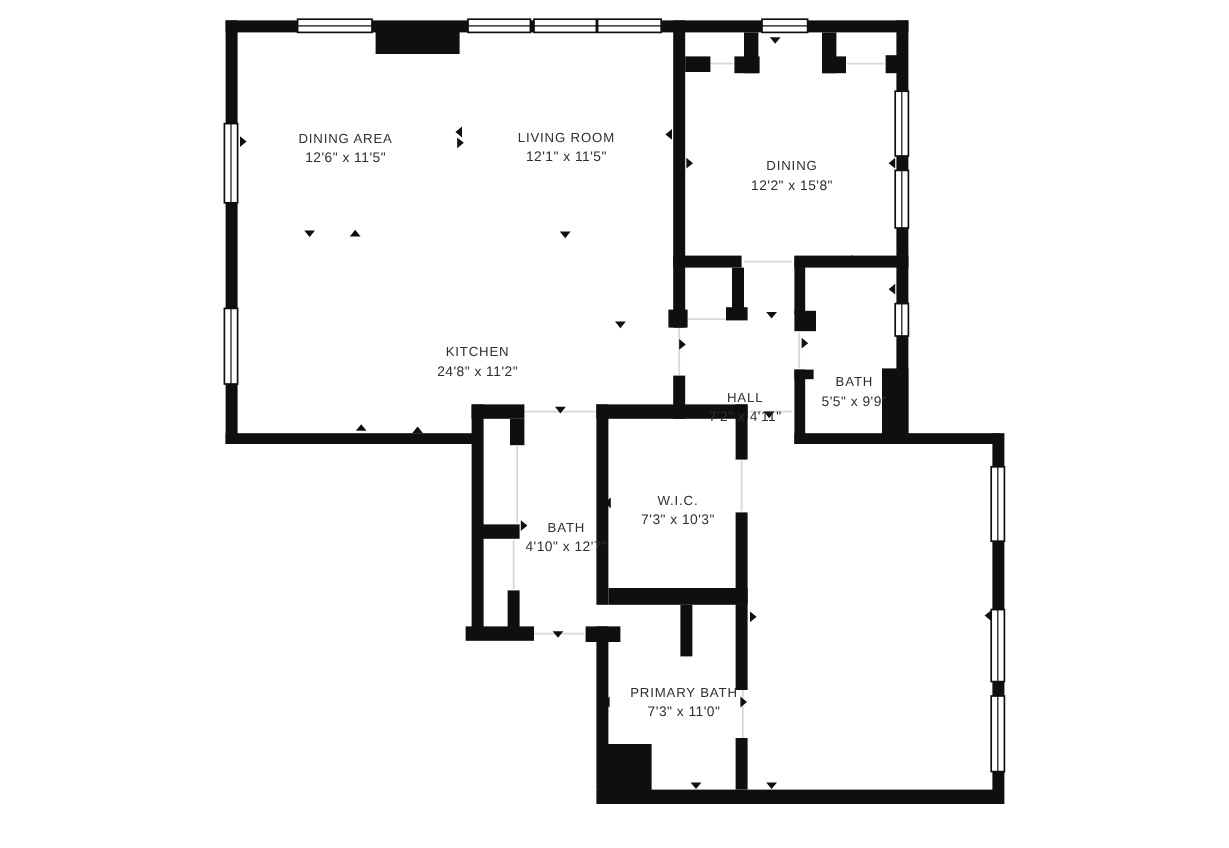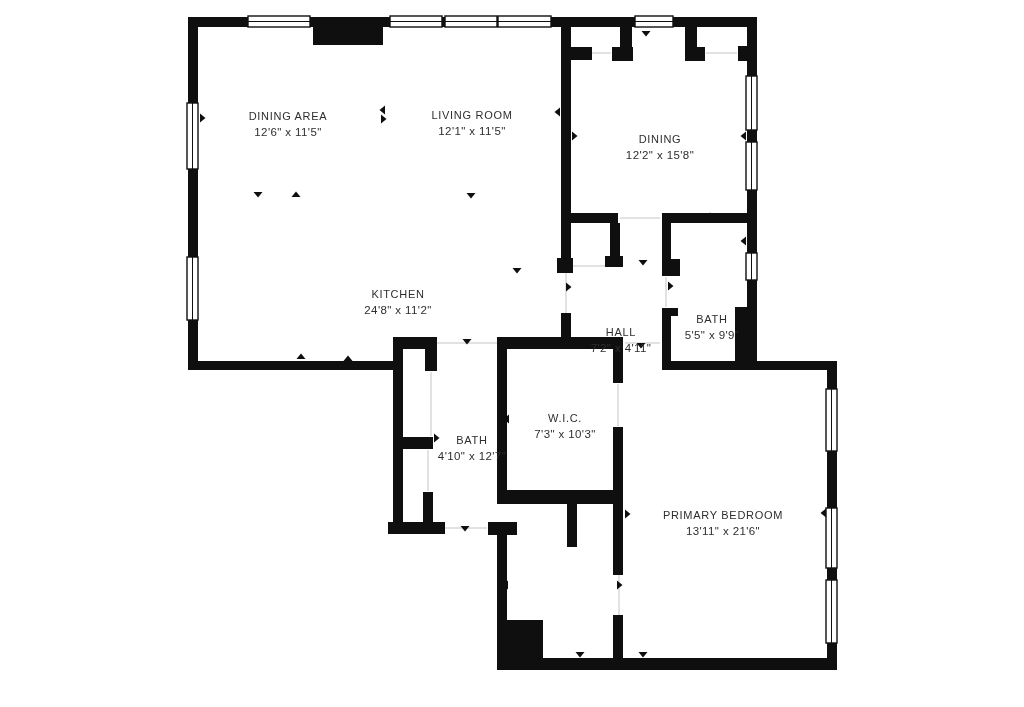--- a/index.html
+++ b/index.html
@@ -176,17 +176,17 @@
     <span class="room-dims">5'5" x 9'9"</span>
   </div>
   <div class="room-label" style="left:565px;top:426px;text-align:center;">
     <span class="room-name">W.I.C.</span>
     <span class="room-dims">7'3" x 10'3"</span>
   </div>
   <div class="room-label" style="left:472px;top:448px;">
     <span class="room-name">BATH</span>
     <span class="room-dims">4'10" x 12'7"</span>
   </div>
-  <div class="room-label" style="left:723px;top:523px;">
-    <span class="room-name">PRIMARY BEDROOM</span>
-    <span class="room-dims">13'11" x 21'6"</span>
+  <div class="room-label" style="left:570px;top:586px;">
+    <span class="room-name">PRIMARY BATH</span>
+    <span class="room-dims">7'3" x 11'0"</span>
   </div>
 </div>
 
 </body></html>

